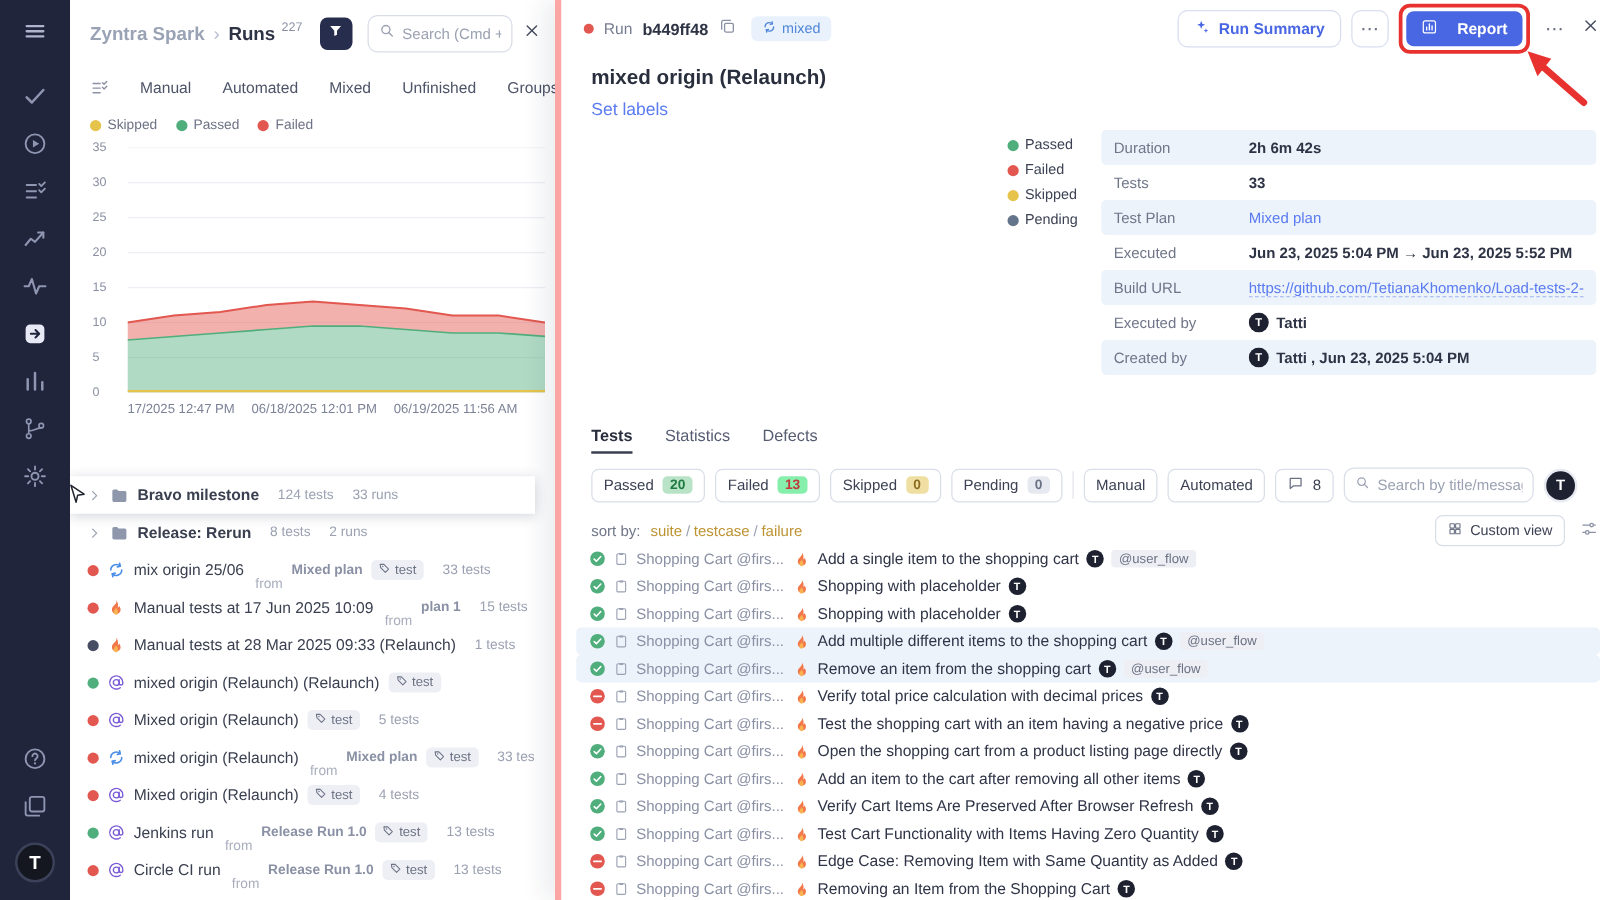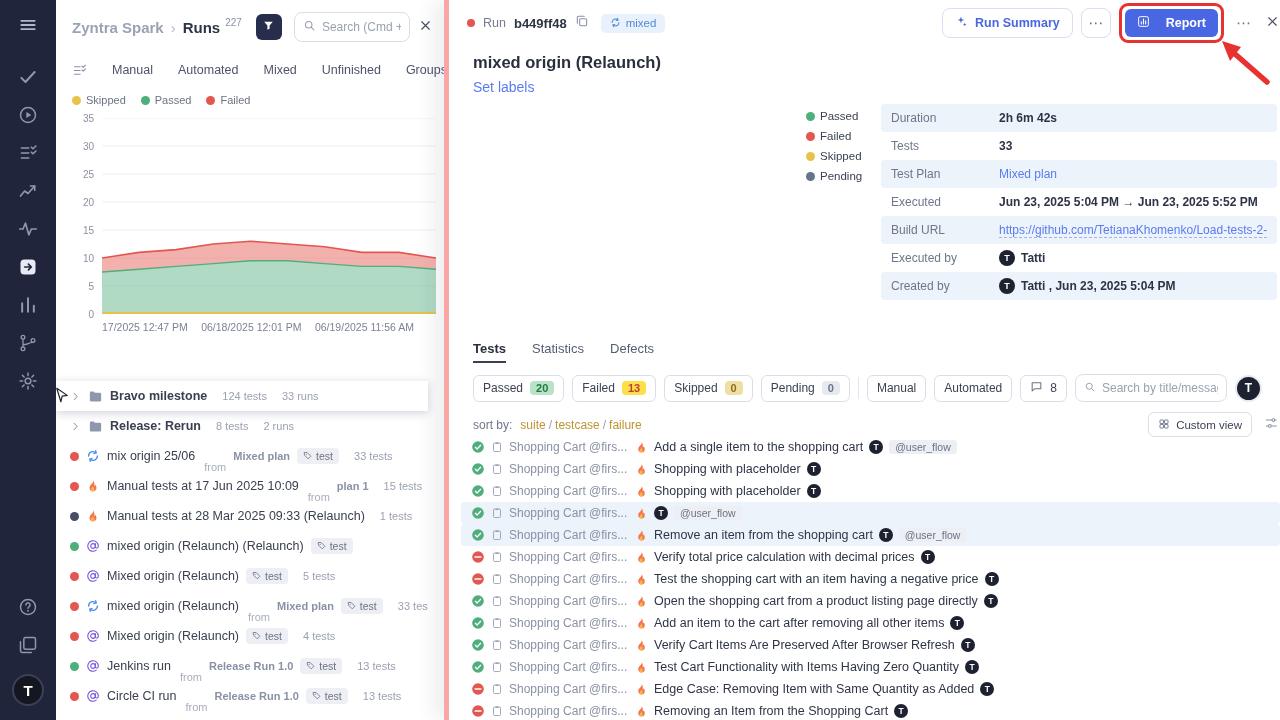--- a/index.html
+++ b/index.html
@@ -40,21 +40,21 @@
   .lp-close { width:28px; height:28px; display:flex; align-items:center; justify-content:center;
               color:#464c5e; margin-left:8px; cursor:pointer; }
   .lp-close svg { width:15px; height:15px; }
   .lp-tabs { display:flex; align-items:center; gap:25px; padding:0 16px; height:32px; }
   .lp-tabs-icon { color:#8a91a5; display:flex; } .lp-tabs-icon svg { width:15px; height:15px; }
   .lp-tab { font-size:12.5px; color:#4d5468; cursor:pointer; white-space:nowrap; }
   .lp-legend { display:flex; gap:15px; padding:8px 16px 2px; }
   .legend-item { display:flex; align-items:center; gap:5px; font-size:11px; color:#6d7386; }
   .dot { width:9px; height:9px; border-radius:50%; flex:none; }
   .lp-chartwrap { position:relative; margin:4px 14px 0 18px; height:225px; }
-  .lp-ylab { position:absolute; left:0; width:20px; text-align:right; font-size:10px; color:#8a90a2; }
+  .lp-ylab { position:absolute; left:0; width:20px; font-size:10px; color:#8a90a2; }
   .lp-chart-svg { position:absolute; left:28px; top:6px; }
   .lp-xlabels { display:flex; justify-content:space-between; padding:209px 0 0 28px; font-size:10.5px; color:#7c8296; }
   .lp-list { margin-top:44px; }
   .lp-row { position:relative; display:flex; align-items:center; height:30px; padding:0 10px 0 14px;
             gap:7px; font-size:12.5px; color:#3a4050; cursor:pointer; white-space:nowrap; overflow:hidden; }
   .lp-row.hovered { box-shadow:0 2px 10px rgba(40,50,80,.22); z-index:5; background:#fff; }
   .lp-chevron { color:#9aa1b2; display:flex; flex:none; } .lp-chevron svg { width:11px; height:11px; }
   .lp-folder { color:#8f97ad; display:flex; flex:none; } .lp-folder svg { width:15px; height:15px; }
   .lp-run-name { font-weight:bold; }
   .run-name { font-weight:normal; color:#3a4050; }
@@ -634,21 +634,21 @@
         </div>
     </div>
 
     <div class="mp-tabs" id="mp-tabs">
         <span class="mp-tab active">Tests</span>
         <span class="mp-tab">Statistics</span>
         <span class="mp-tab">Defects</span>
       </div>
     <div class="mp-filters" id="mp-filters">
         <span class="pill">Passed<span class="cnt" style="background:#b9e3c6;color:#1f7a44">20</span></span>
-        <span class="pill">Failed<span class="cnt" style="background:#fde047;color:#c03c3c">13</span></span>
+        <span class="pill">Failed<span class="cnt" style="background:#86efac;color:#c03c3c">13</span></span>
         <span class="pill">Skipped<span class="cnt" style="background:#f0dfa2;color:#8a6d1f">0</span></span>
         <span class="pill">Pending<span class="cnt" style="background:#e6e9f0;color:#6b7284">0</span></span>
         <span class="vdiv"></span>
         <span class="pill">Manual</span>
         <span class="pill">Automated</span>
         <span class="pill"><span><svg viewBox="0 0 24 24">
               <path d="M4 5h16v11H9l-5 4z" stroke="currentColor" stroke-width="1.9" fill="none" stroke-linejoin="round"></path>
             </svg></span>8</span>
         <span class="mp-search">
           <span><svg viewBox="0 0 24 24">
@@ -769,20 +769,21 @@
               <path d="M9 4.5h6" stroke="currentColor" stroke-width="3.2"></path>
             </svg>
           </span>
     <span class="t-suite">Shopping Cart @firs...</span>
     <span class="t-fire">
             <svg viewBox="0 0 24 24">
               <path d="M12 2c1.2 3-.8 4.8-2.4 6.4C7.7 10.2 6 12.2 6 14.8A6 6 0 0018 15c0-2.1-1-3.6-2-5.2-.4 1-.9 1.7-1.9 2.3C14.9 9.3 14.6 5 12 2z" fill="#f2784b"></path>
               <path d="M12 22a3.8 3.8 0 01-2.4-6.7c.9-.8 1.7-1.5 1.9-2.8 1.6 1.2 2.6 2.8 2.6 4.5A3.9 3.9 0 0112 22z" fill="#f8b24f"></path>
             </svg>
           </span>
+    <span class="t-title">Add multiple different items to the shopping cart</span>
     <span class="t-avatar">T</span>
     <span class="t-tag">@user_flow</span>
   </div>
   <div class="t-row hl">
     <span class="t-status">
             <svg viewBox="0 0 24 24">
               <circle cx="12" cy="12" r="10" fill="#4fae7c"></circle>
               <path d="M7.5 12.5l3 3 6-6.5" stroke="#fff" stroke-width="2.2" fill="none" stroke-linecap="round" stroke-linejoin="round"></path>
             </svg>
           </span>

